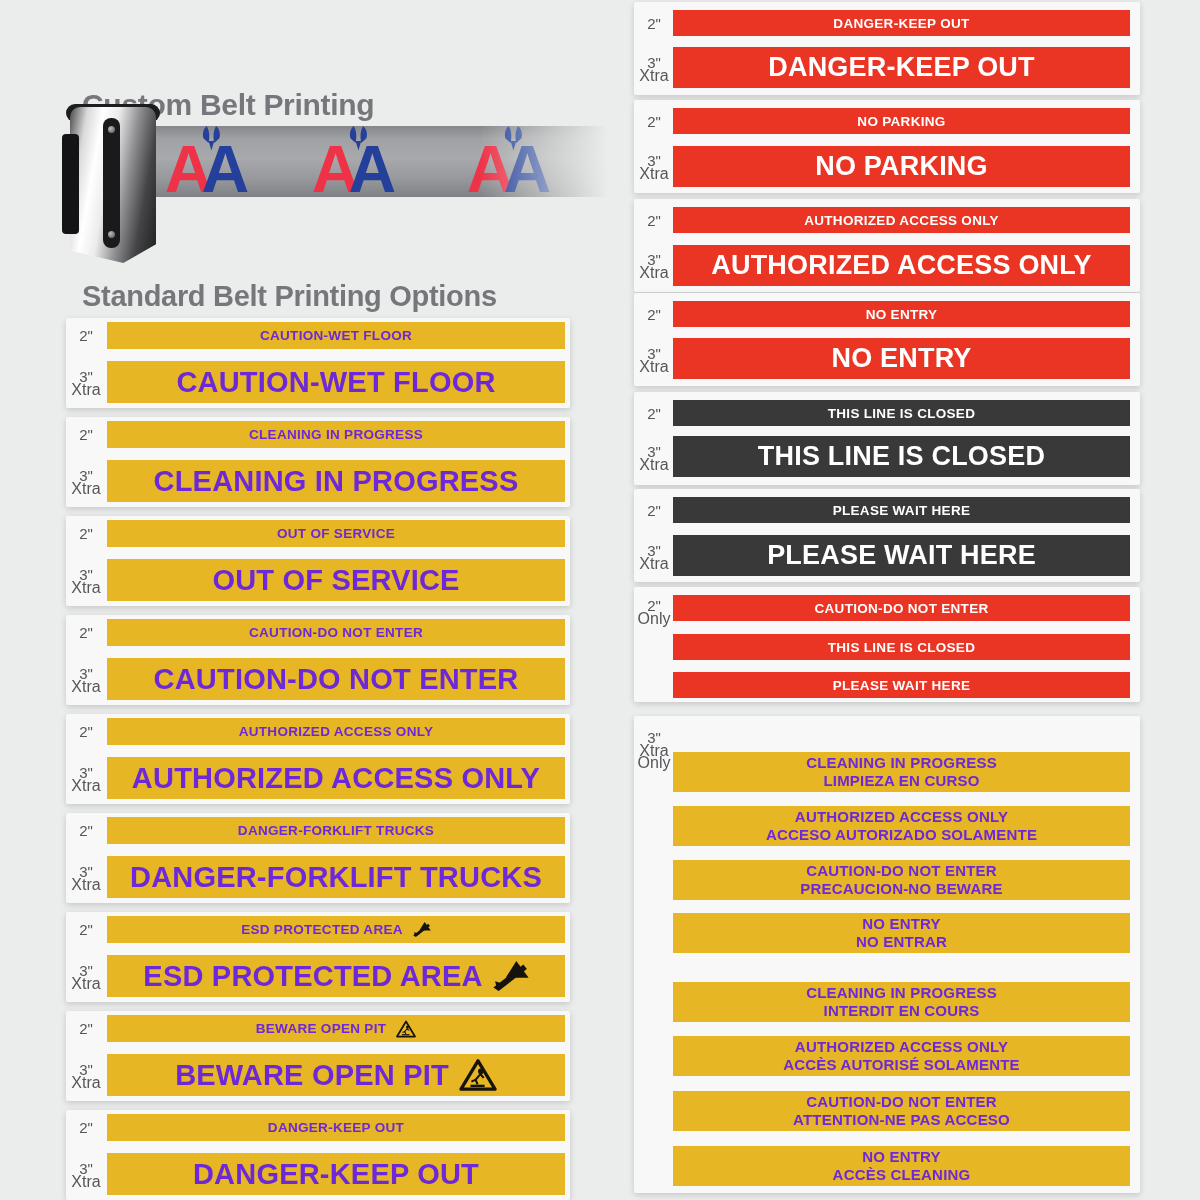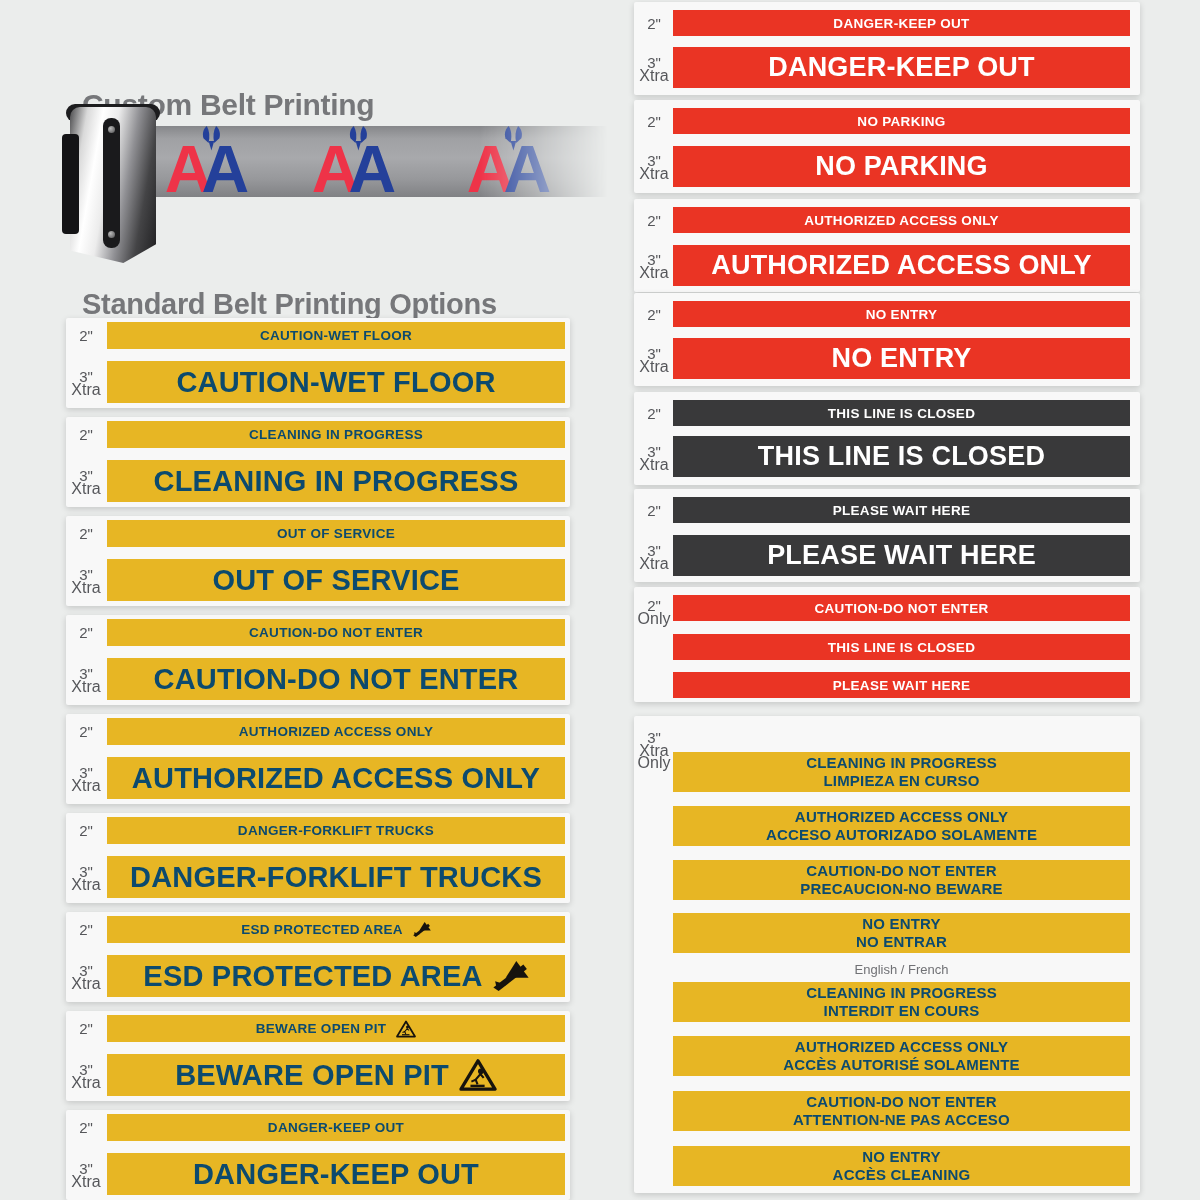--- a/index.html
+++ b/index.html
@@ -36,21 +36,21 @@
     box-shadow:0 4px 8px rgba(0,0,0,.25);
   }
   #post-cap{position:absolute;left:66px;top:104px;width:94px;height:18px;background:#1d1d1f;border-radius:9px;}
   #post-slot{position:absolute;left:103px;top:118px;width:17px;height:130px;background:#1a1a1c;border-radius:8px;}
   .screw{position:absolute;left:5px;width:7px;height:7px;border-radius:50%;background:radial-gradient(circle at 35% 35%,#bbb,#4e4e50);}
   #post-clip{position:absolute;left:62px;top:134px;width:17px;height:100px;background:#141416;border-radius:4px;}
 
   
   .card{position:absolute;background:#f8f8f8;border-radius:2px;box-shadow:0 2px 6px rgba(0,0,0,.16);}
   .belt{position:absolute;display:flex;align-items:center;justify-content:center;
-        font-weight:bold;color:#0c4a6e;white-space:nowrap;}
+        font-weight:bold;color:#6d28d9;white-space:nowrap;}
   .yellow{background:#e7b624;}
   .red{background:#ea3424;color:#ffffff;}
   .dark{background:#39393a;color:#ffffff;}
   .b2{left:41px;width:458px;height:27px;font-size:13.5px;letter-spacing:.3px;}
   .b3{left:41px;width:458px;height:42px;font-size:29px;letter-spacing:.2px;}
   .rcol .b2{left:39px;width:457px;height:26px;}
   .rcol .b3{left:39px;width:457px;height:41px;font-size:27px;}
   .bb{left:39px;width:457px;height:40px;font-size:15px;line-height:18px;letter-spacing:.2px;
       flex-direction:column;}
   .slabel{position:absolute;left:0;width:40px;text-align:center;color:#55565a;font-size:15px;line-height:15px;}
@@ -93,21 +93,21 @@
   </div>
 </div>
 <div id="post-cap"></div>
 <div id="post"></div>
 <div id="post-slot">
   <span class="screw" style="top:8px;"></span>
   <span class="screw" style="bottom:10px;"></span>
 </div>
 <div id="post-clip"></div>
 
-<h2 class="heading" style="top:264px;font-size:29px;">Standard Belt Printing Options</h2>
+<h2 class="heading" style="top:256px;font-size:29px;">Standard Belt Printing Options</h2>
 
 <div id="left-col">
 
   <div class="card" style="left:66px;top:318px;width:504px;height:90px;">
     <div class="slabel" style="top:10px;">2"</div>
     <div class="belt b2 yellow" style="top:4px;">
         <span>CAUTION-WET FLOOR</span>
       </div>
     <div class="slabel" style="top:51px;"><span>3"</span><span class="sub">Xtra</span></div>
     <div class="belt b3 yellow" style="top:43px;">
@@ -333,21 +333,20 @@
     </div>
     <div class="belt bb yellow" style="top:144px;">
       <span>CAUTION-DO NOT ENTER</span>
       <span>PRECAUCION-NO BEWARE</span>
     </div>
     <div class="belt bb yellow" style="top:197px;">
       <span>NO ENTRY</span>
       <span>NO ENTRAR</span>
     </div>
 
-    <div class="lang-header" style="top:246px;">English / French</div>
     <div class="belt bb yellow" style="top:266px;">
       <span>CLEANING IN PROGRESS</span>
       <span>INTERDIT EN COURS</span>
     </div>
     <div class="belt bb yellow" style="top:320px;">
       <span>AUTHORIZED ACCESS ONLY</span>
       <span>ACCÈS AUTORISÉ SOLAMENTE</span>
     </div>
     <div class="belt bb yellow" style="top:375px;">
       <span>CAUTION-DO NOT ENTER</span>

